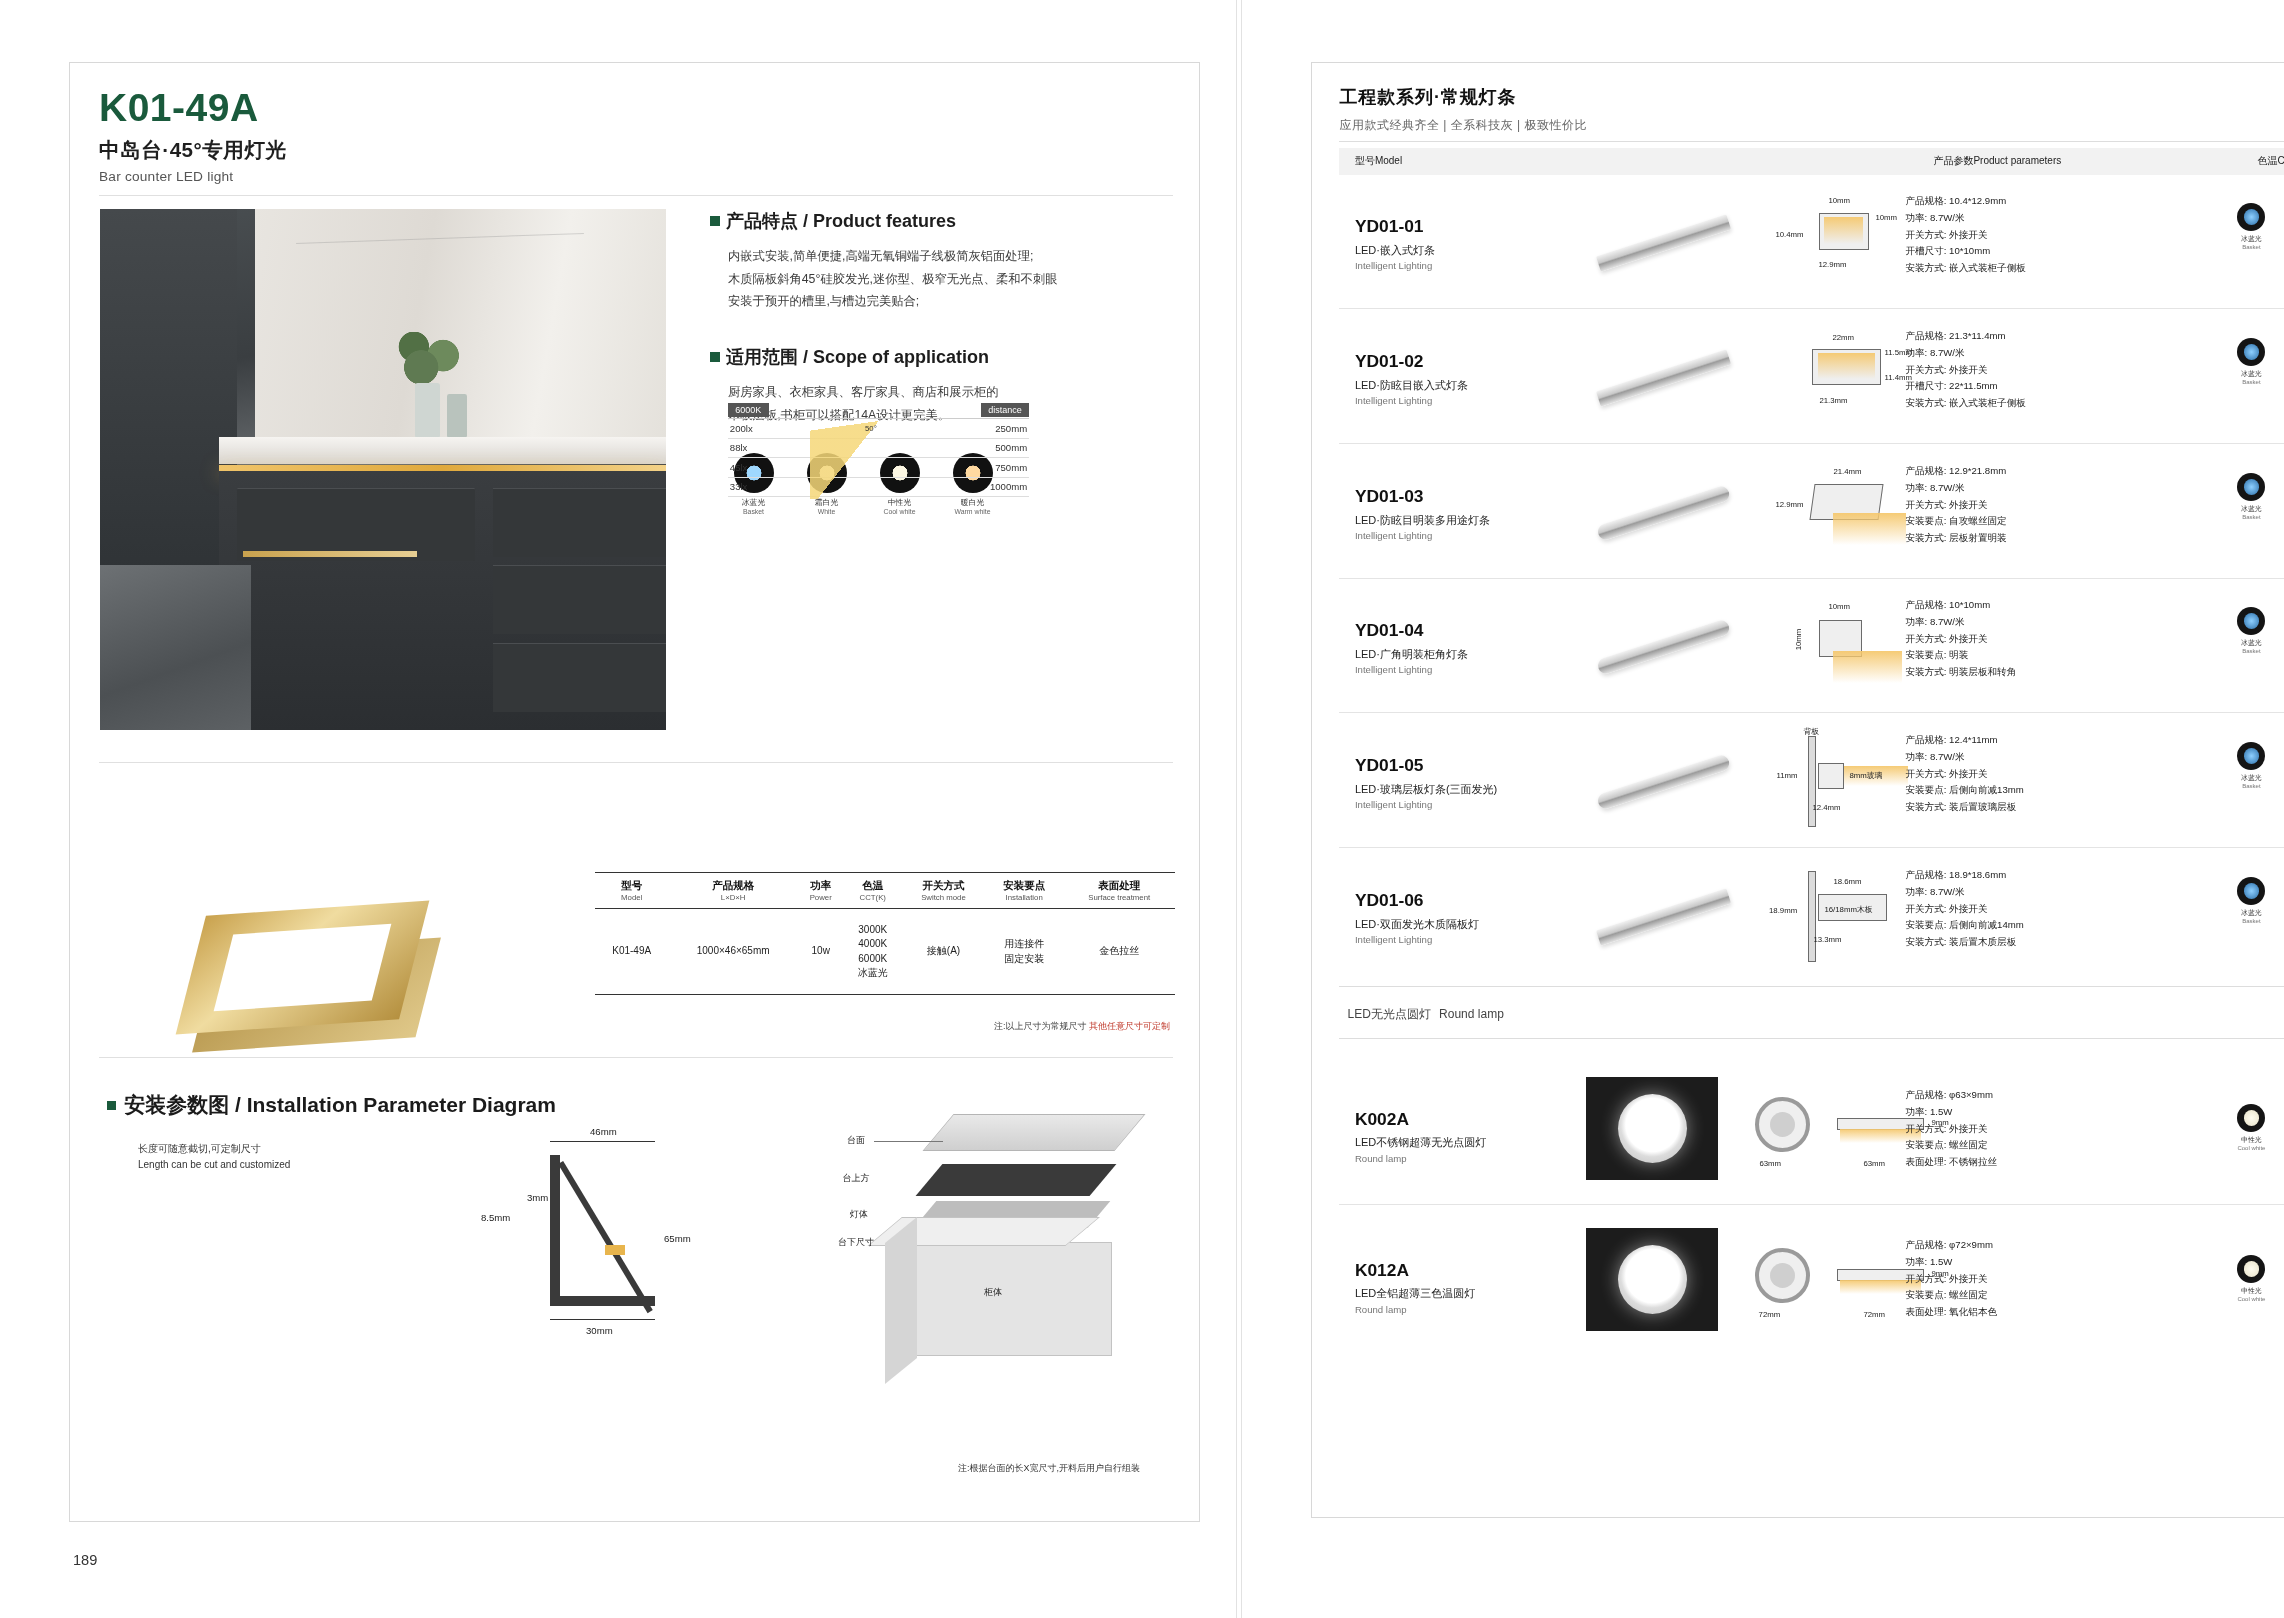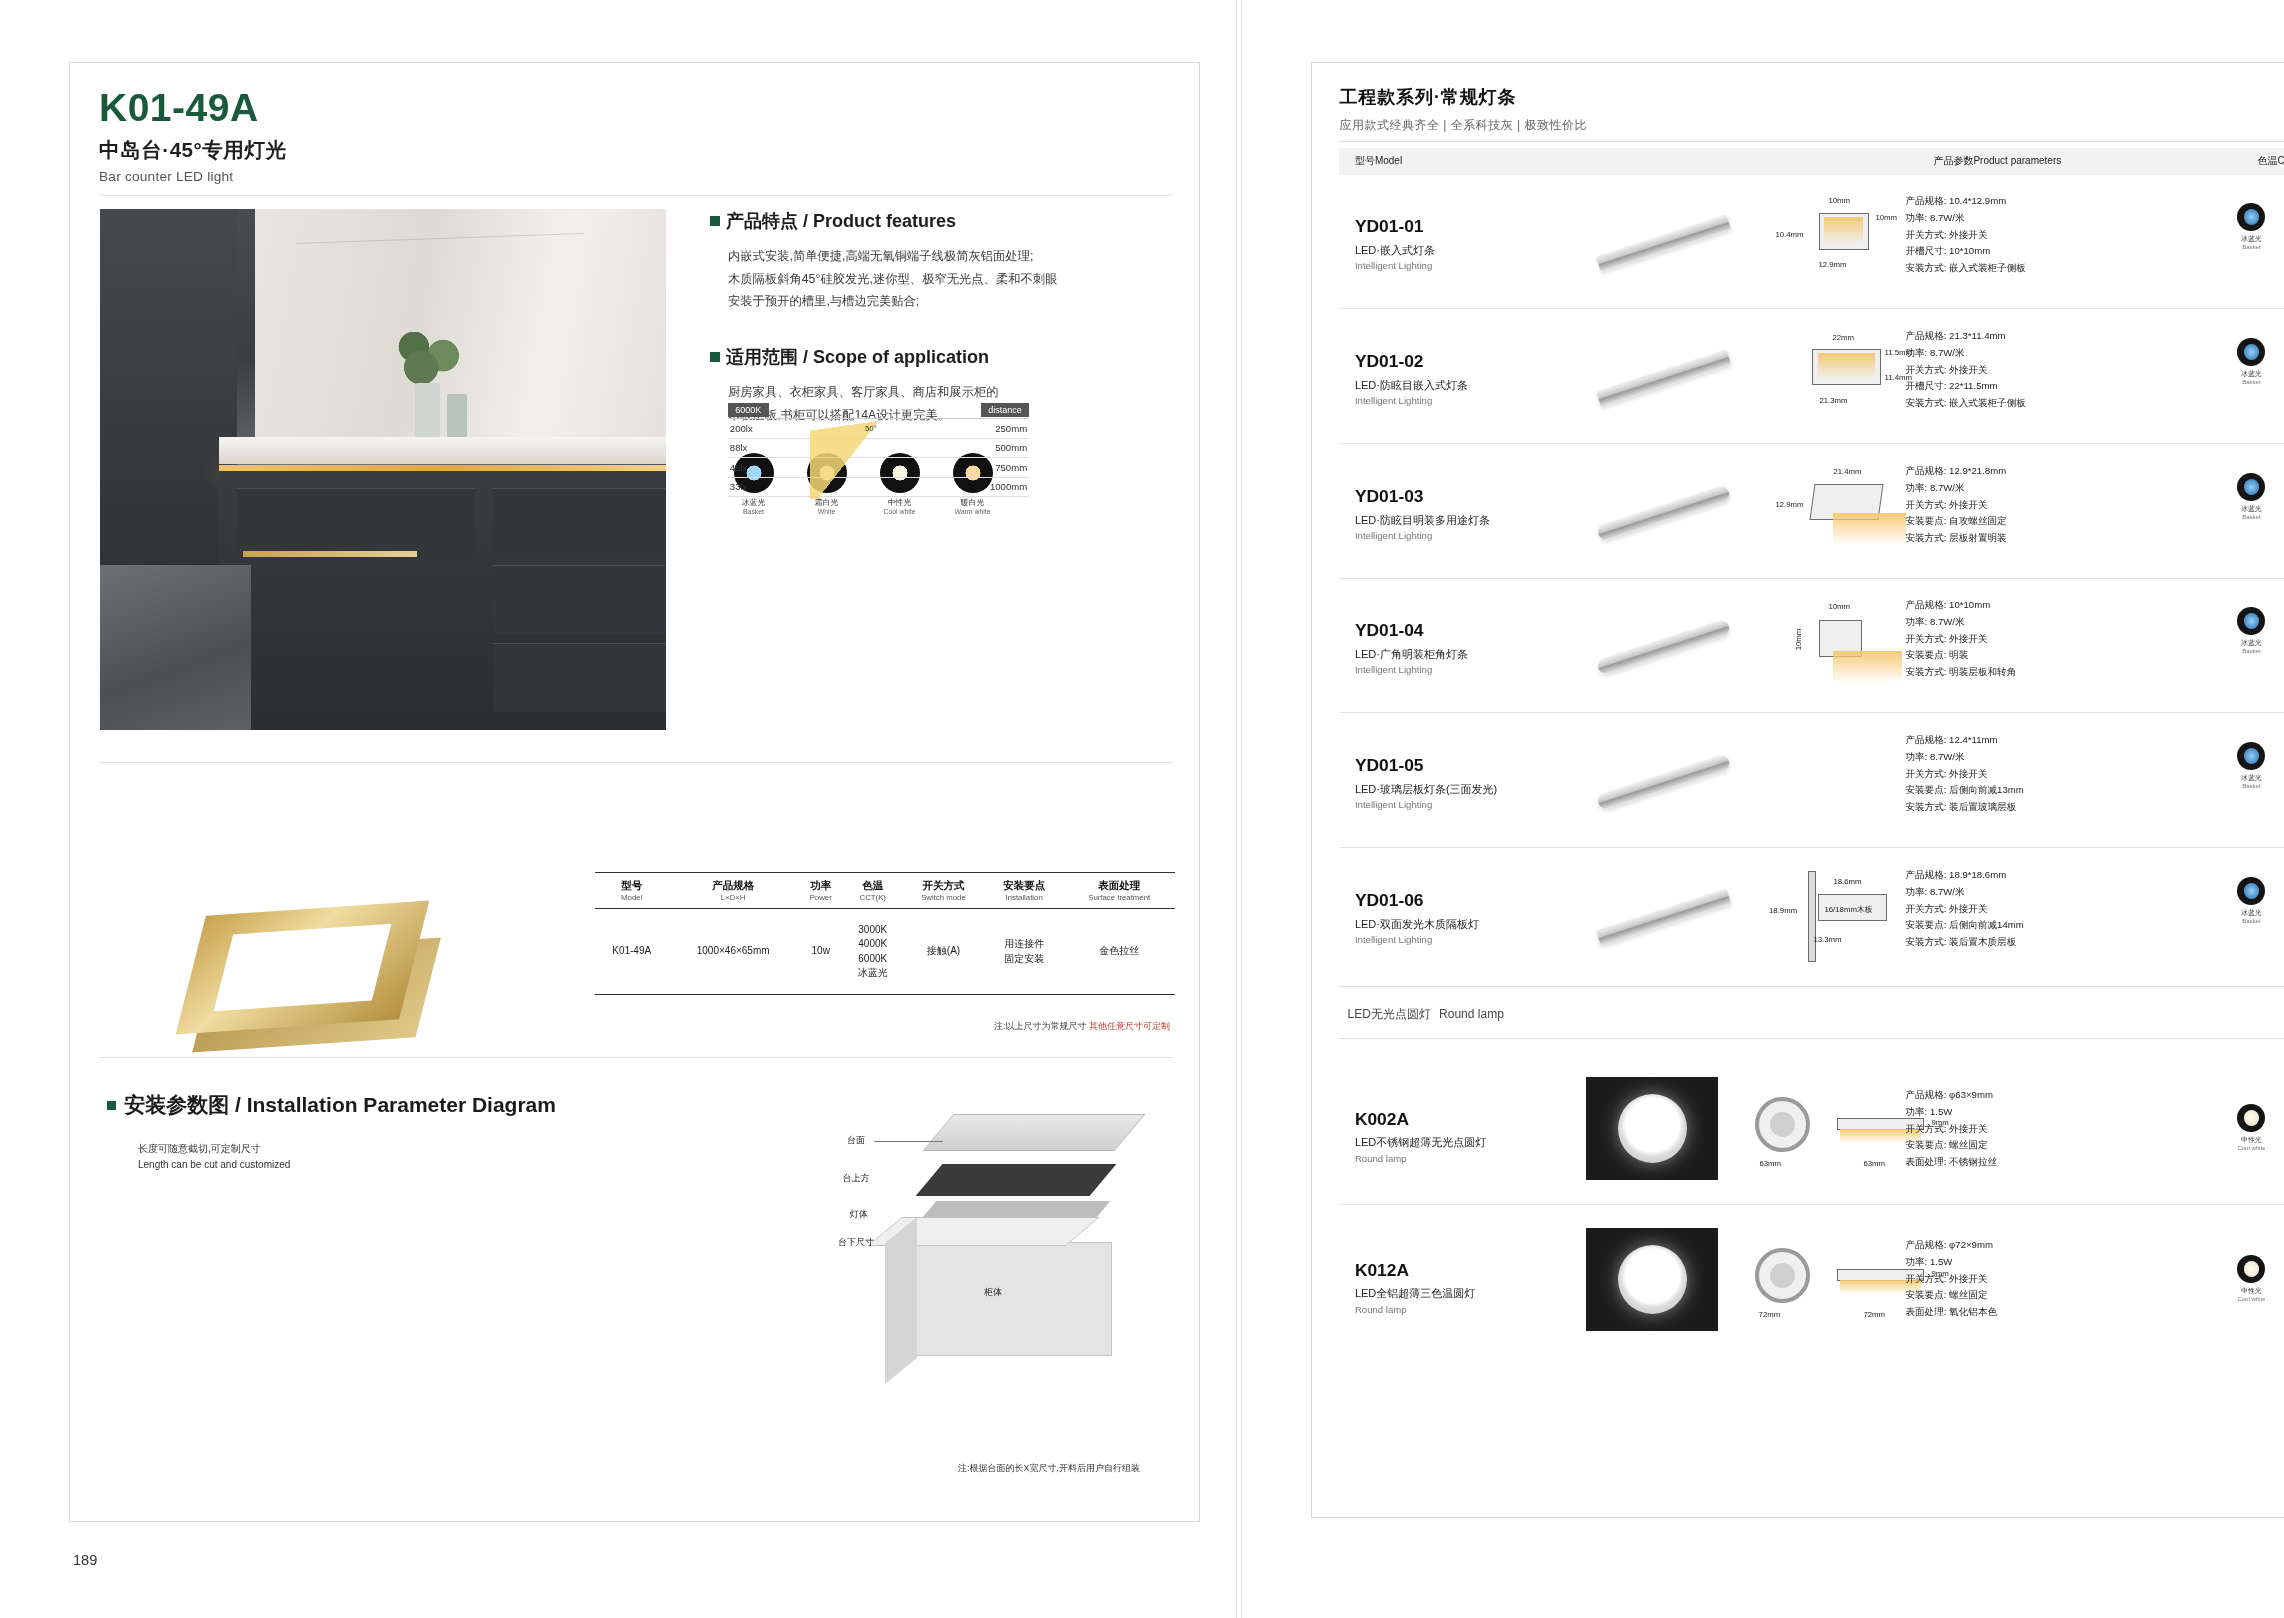--- a/index.html
+++ b/index.html
@@ -338,20 +338,33 @@
 
       <div class="inst-h">
         <span class="inst-sq"></span>
         <span class="inst-title">安装参数图 / Installation Parameter Diagram</span>
       </div>
       <div class="inst-note">
         <div>长度可随意截切,可定制尺寸</div>
         <div>Length can be cut and customized</div>
       </div>
 
+      <div class="diagram">
+        <div class="d-prof">
+          <div class="d-diag"></div>
+          <div class="d-led"></div>
+        </div>
+        <div class="d-arrowline" style="left:78px;top:18px;width:105px;height:0.5px;"></div>
+        <div class="d-dim" style="left:118px;top:2.7px;">46mm</div>
+        <div class="d-dim" style="left:55px;top:69px;">3mm</div>
+        <div class="d-dim" style="left:9px;top:89px;">8.5mm</div>
+        <div class="d-dim" style="left:192px;top:110px;">65mm</div>
+        <div class="d-arrowline" style="left:78px;top:196px;width:105px;height:0.5px;"></div>
+        <div class="d-dim" style="left:114px;top:202px;">30mm</div>
+      </div>
 
       <div class="diagram2">
         <div class="g-panel"></div>
         <div class="g-frame"></div>
         <div class="g-frame2"></div>
         <div class="g-box"></div>
         <div class="g-lead" style="left:27px;top:27px;width:69px;"></div>
         <div class="g-label" style="left:0px;top:20px;">台面</div>
         <div class="g-label" style="left:-4.6px;top:58px;">台上方</div>
         <div class="g-label" style="left:2.7px;top:94px;">灯体</div>
@@ -506,20 +519,29 @@
         </div>
       </div>
 
       <div class="prow" style="top:650px">
         <div class="p-model">YD01-05</div>
         <div class="p-desc">LED·玻璃层板灯条(三面发光)</div>
         <div class="p-desc2">Intelligent Lighting</div>
         <div class="p-photo">
             <div class="bar3d round"></div>
           </div>
+        <div class="p-draw">
+          <div class="dbox" style="left:44px;top:9px;width:7.3px;height:91px;background:#dcdcdc;"></div>
+          <div class="dbox" style="left:54px;top:36px;width:25.6px;height:26.5px;"></div>
+          <div class="dglow" style="left:80px;top:39px;width:64px;height:20px;"></div>
+          <div class="dl" style="left:39px;top:-0.9px;">背板</div>
+          <div class="dl" style="left:12px;top:44px;">11mm</div>
+          <div class="dl" style="left:85px;top:43px;">8mm玻璃</div>
+          <div class="dl" style="left:48px;top:76px;">12.4mm</div>
+        </div>
         <div class="p-params" style="white-space:pre-line">产品规格: 12.4*11mm
 功率: 8.7W/米
 开关方式: 外接开关
 安装要点: 后侧向前减13mm
 安装方式: 装后置玻璃层板</div>
         <div class="p-cct">
           <div class="cctS">
               <div class="cctS-dot basket">
                 <i></i>
               </div>

